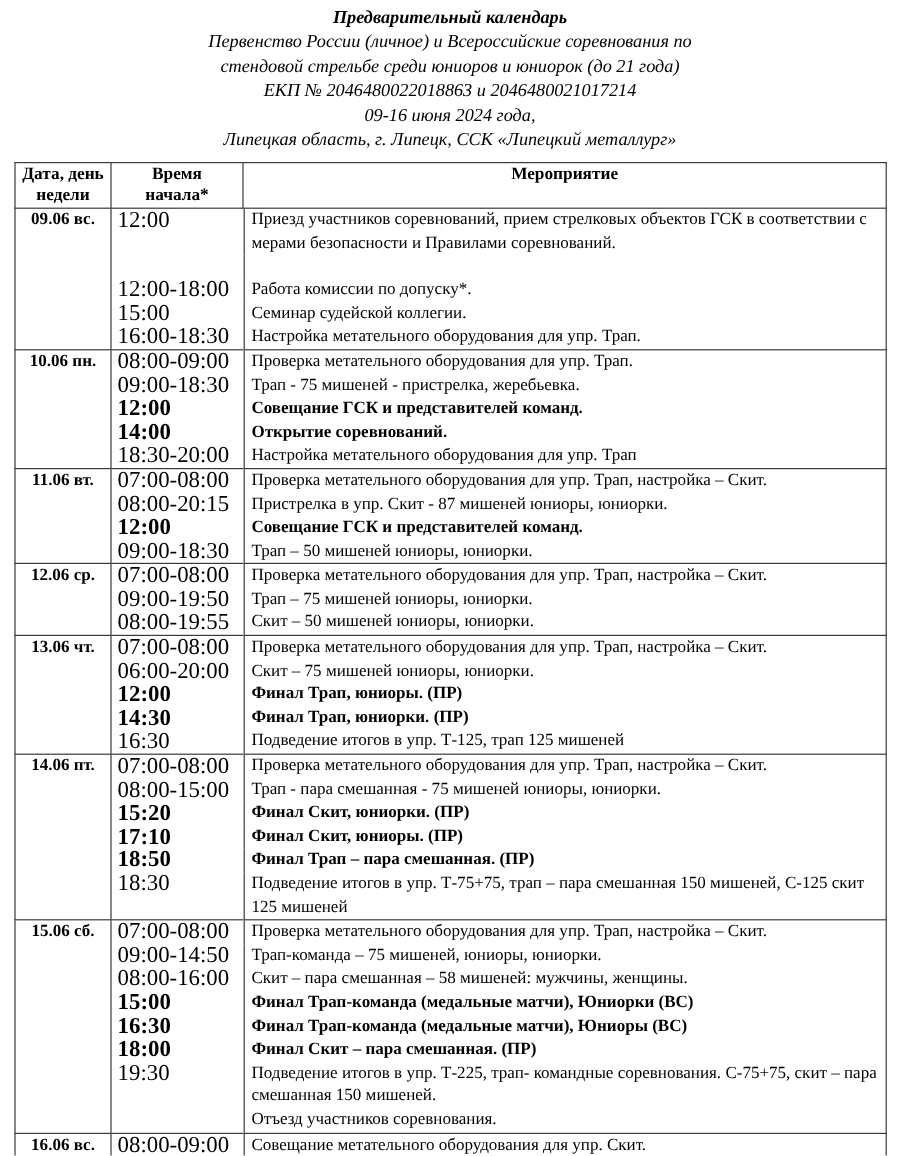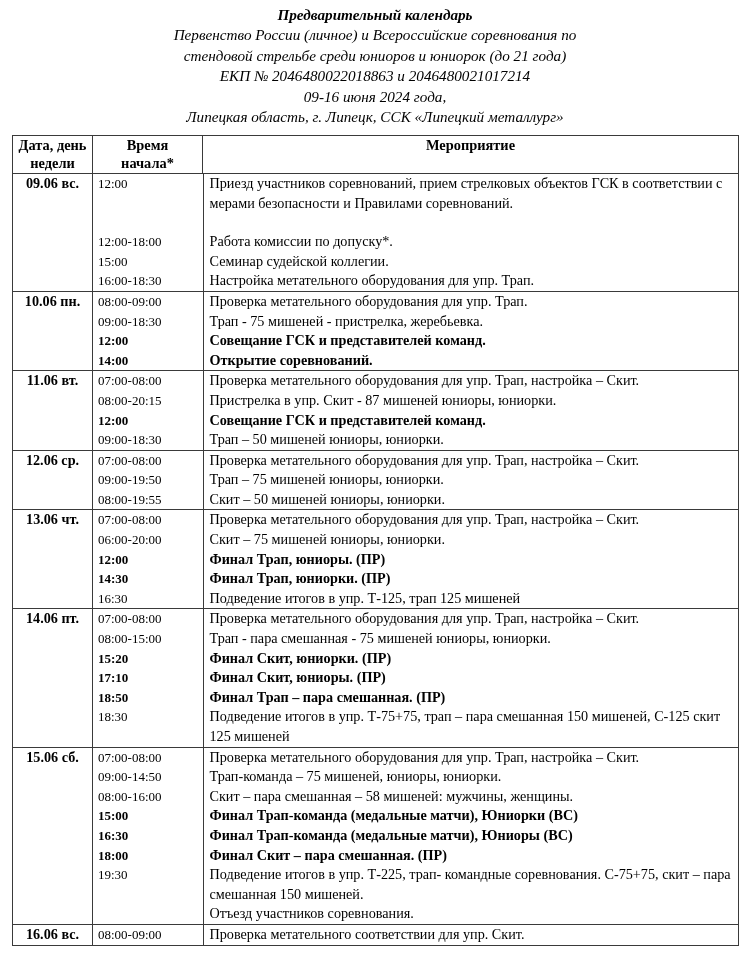--- a/index.html
+++ b/index.html
@@ -92,21 +92,21 @@
     width: 100%;
     table-layout: fixed;
   }
   table.inner td {
     border: 0;
     padding: 0;
     vertical-align: top;
   }
   table.inner td.t {
     width: 110px;
-    font-size: 13px;
+    font-size: 19px;
     line-height: 19.6px;
     padding: 0 2px 0 5px;
     white-space: nowrap;
     border-right: 1.1px solid #3a3a3a;
     box-sizing: border-box;
   }
   table.inner td.e {
     font-size: 14.2px;
     line-height: 19.6px;
     padding: 0 4px 0 6px;
@@ -200,20 +200,24 @@
                     <td class="e">Трап - 75 мишеней - пристрелка, жеребьевка.</td>
                   </tr>
                   <tr class="bold">
                     <td class="t">12:00</td>
                     <td class="e">Совещание ГСК и представителей команд.</td>
                   </tr>
                   <tr class="bold">
                     <td class="t">14:00</td>
                     <td class="e">Открытие соревнований.</td>
                   </tr>
+                  <tr>
+                    <td class="t">18:30-20:00</td>
+                    <td class="e">Настройка метательного оборудования для упр. Трап</td>
+                  </tr>
                 </tbody>
               </table>
             </td>
           </tr>
           <tr>
             <td class="date-cell">11.06 вт.</td>
             <td class="inner-cell" colspan="2">
               <table class="inner">
                 <tbody>
                   <tr>
@@ -360,21 +364,21 @@
               </table>
             </td>
           </tr>
           <tr>
             <td class="date-cell">16.06 вс.</td>
             <td class="inner-cell" colspan="2">
               <table class="inner">
                 <tbody>
                   <tr>
                     <td class="t">08:00-09:00</td>
-                    <td class="e">Проверка метательного соответствии для упр. Скит.</td>
+                    <td class="e">Совещание метательного оборудования для упр. Скит.</td>
                   </tr>
                 </tbody>
               </table>
             </td>
           </tr>
         </tbody>
     </table>
   </div>
 
 </div>

